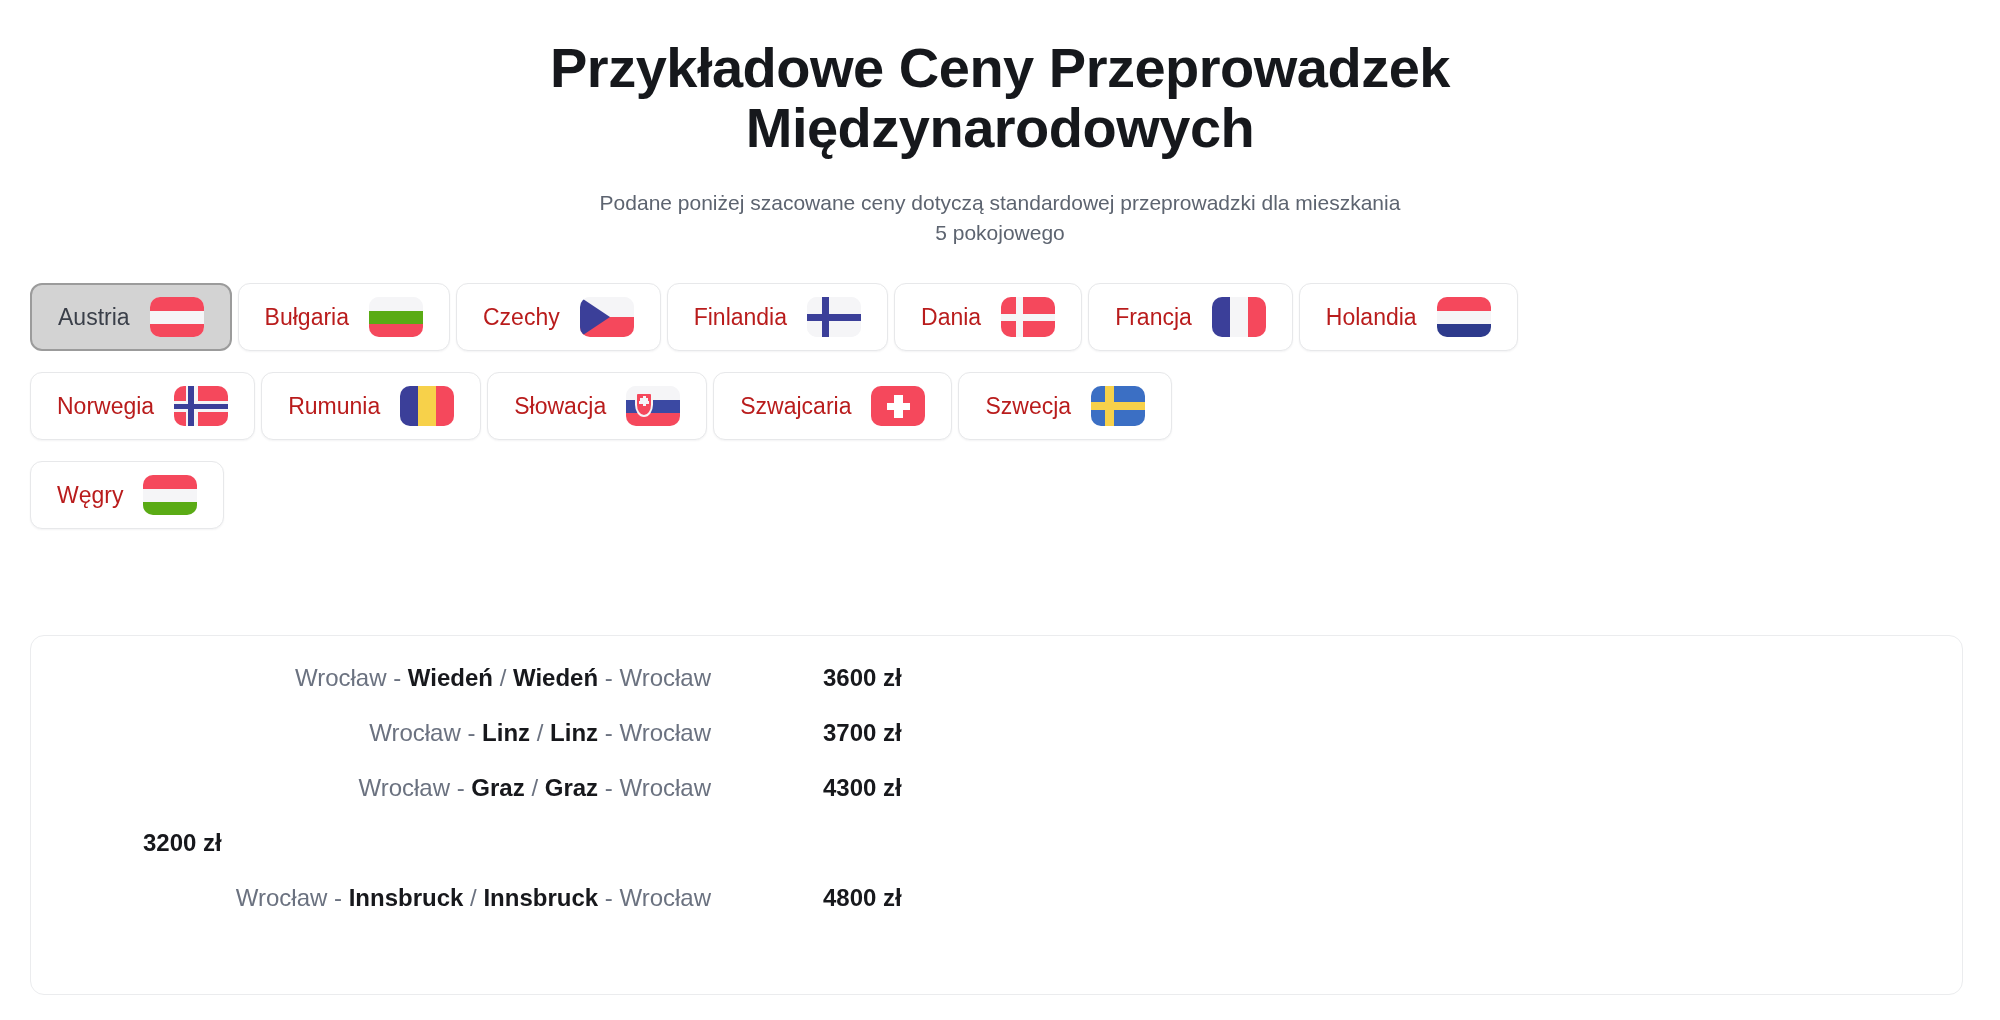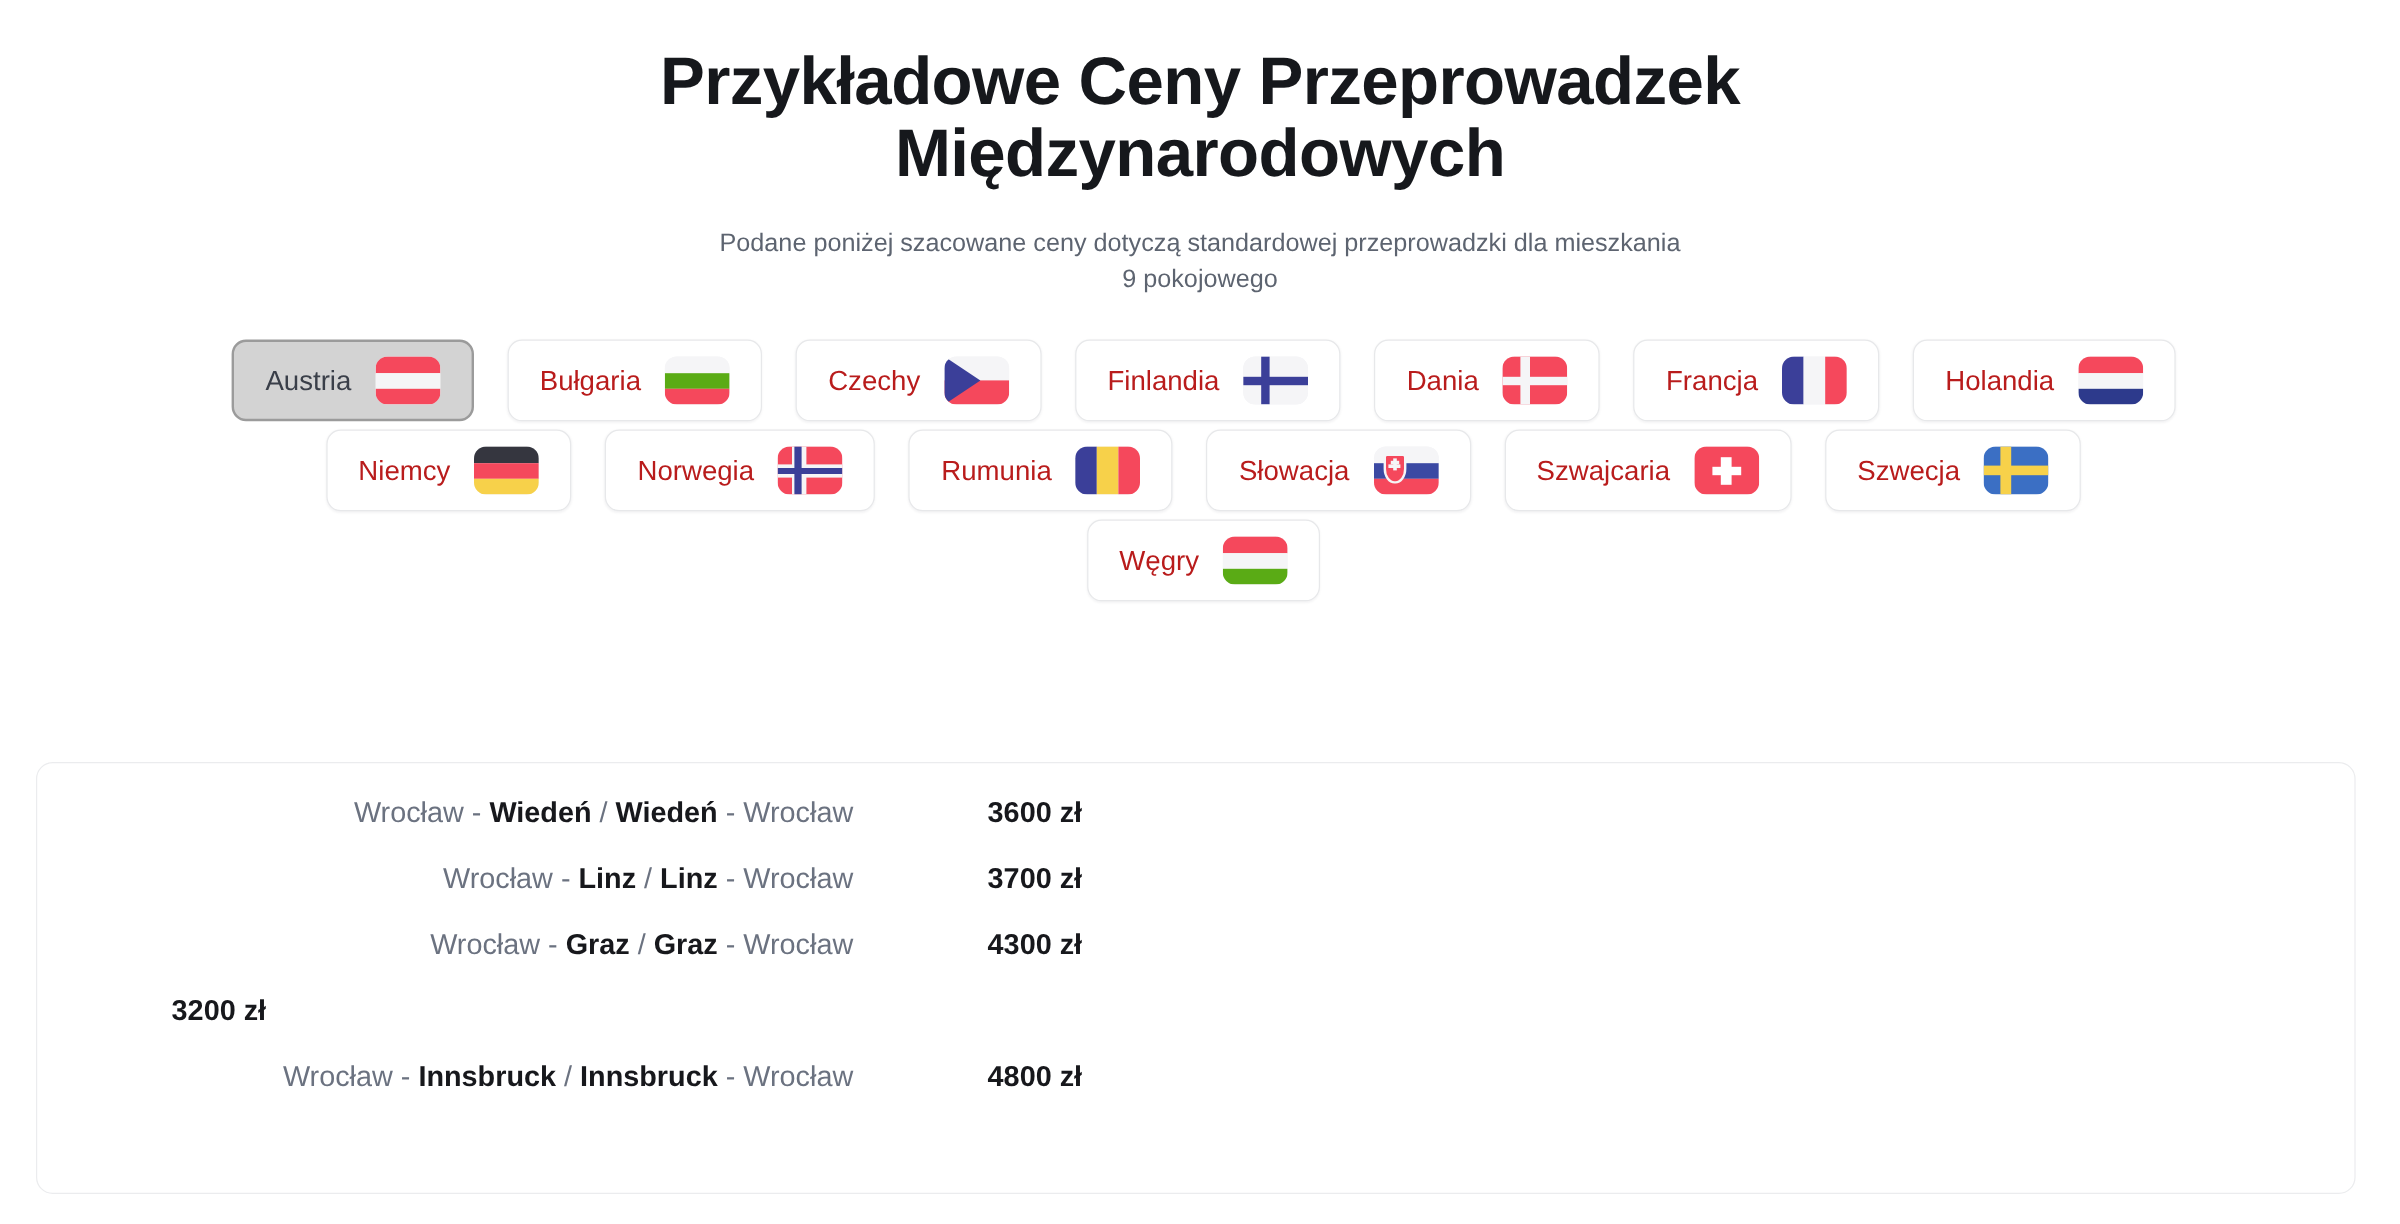--- a/index.html
+++ b/index.html
@@ -33,23 +33,22 @@
     line-height: 1.42;
     color: #5d6470;
     font-weight: 400;
   }
 
   
   .country-rows { margin-top: 36px; padding-left: 30px; padding-right: 24px; }
   .country-row {
     display: flex;
     flex-wrap: nowrap;
-    gap: 28px;
-    margin-bottom: 7px;
-    justify-content: center;
+    gap: 6px;
+    margin-bottom: 21px;
   }
   .country-btn {
     display: inline-flex;
     align-items: center;
     justify-content: center;
     gap: 20px;
     height: 68px;
     padding: 0 26px;
     background: #ffffff;
     border: 1px solid #e7e8ea;
@@ -124,21 +123,21 @@
 
 <div class="page">
 
   <div class="header">
     <h1 class="title">
       <span>Przykładowe Ceny Przeprowadzek</span><br>
       <span>Międzynarodowych</span>
     </h1>
     <p class="subtitle">
       <span>Podane poniżej szacowane ceny dotyczą standardowej przeprowadzki dla mieszkania</span><br>
-      <span>9 pokojowego</span>
+      <span>5 pokojowego</span>
     </p>
   </div>
 
   <div class="country-rows" id="country-rows">
       <div class="country-row">
         <div class="country-btn selected" aria-pressed="true">
           <span class="country-label">Austria</span>
           <span class="flag">
             <div class="fh" style="top:0%;height:33.333333333333336%;background:#f5485c;"></div>
             <div class="fh" style="top:33.333333333333336%;height:33.333333333333336%;background:#f5f5f7;"></div>
@@ -188,28 +187,20 @@
         <div class="country-btn">
           <span class="country-label">Holandia</span>
           <span class="flag">
             <div class="fh" style="top:0%;height:33.333333333333336%;background:#f5485c;"></div>
             <div class="fh" style="top:33.333333333333336%;height:33.333333333333336%;background:#f5f5f7;"></div>
             <div class="fh" style="top:66.66666666666667%;height:33.333333333333336%;background:#2d3a8c;"></div>
           </span>
         </div>
       </div>
       <div class="country-row">
-        <div class="country-btn">
-          <span class="country-label">Niemcy</span>
-          <span class="flag">
-            <div class="fh" style="top:0%;height:33.333333333333336%;background:#35363f;"></div>
-            <div class="fh" style="top:33.333333333333336%;height:33.333333333333336%;background:#f5485c;"></div>
-            <div class="fh" style="top:66.66666666666667%;height:33.333333333333336%;background:#f7d14a;"></div>
-          </span>
-        </div>
         <div class="country-btn">
           <span class="country-label">Norwegia</span>
           <span class="flag">
             <div class="fh" style="top:0;height:100%;background:#f5485c;"></div>
             <div class="fh" style="top:37%;height:26%;background:#f5f5f7;"></div>
             <div class="fv" style="left:22%;width:21.32%;background:#f5f5f7;"></div>
             <div class="fh" style="top:44%;height:12%;background:#3b3f99;"></div>
             <div class="fv" style="left:26%;width:10%;background:#3b3f99;"></div>
           </span>
         </div>

